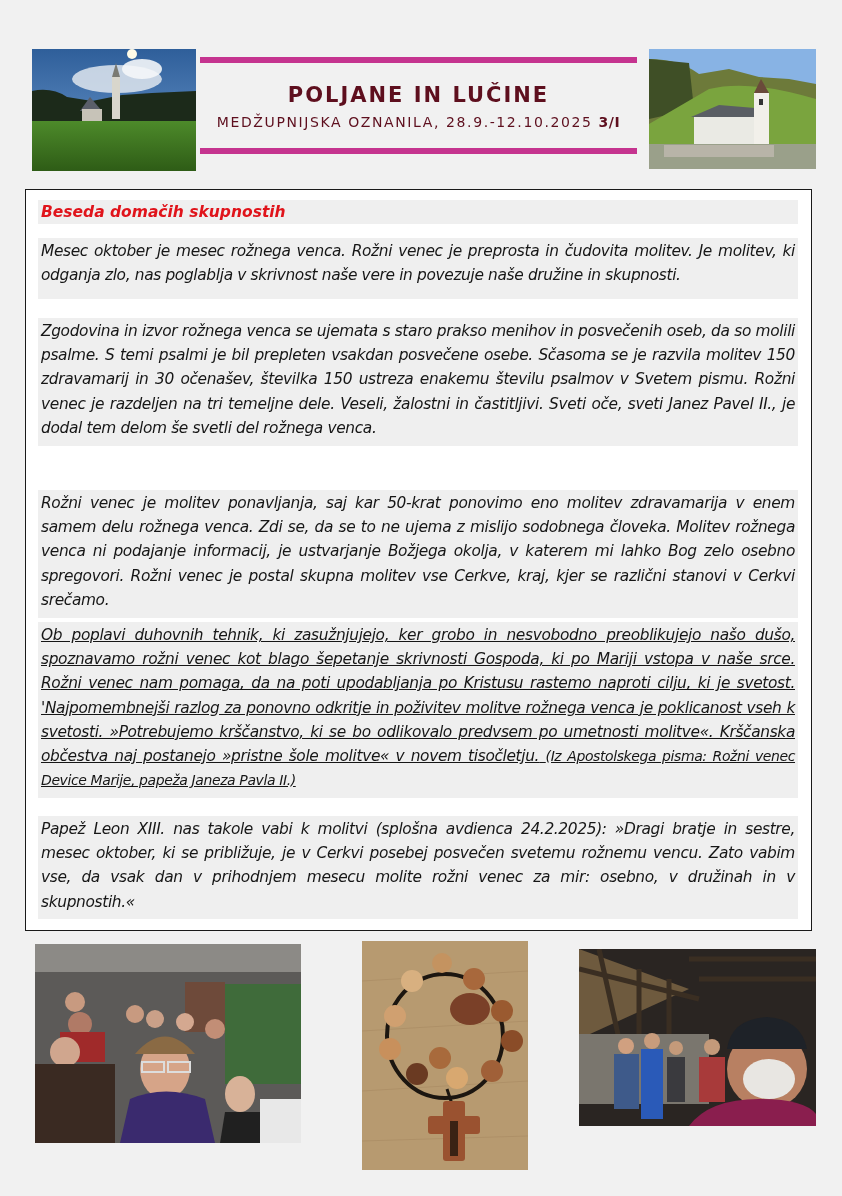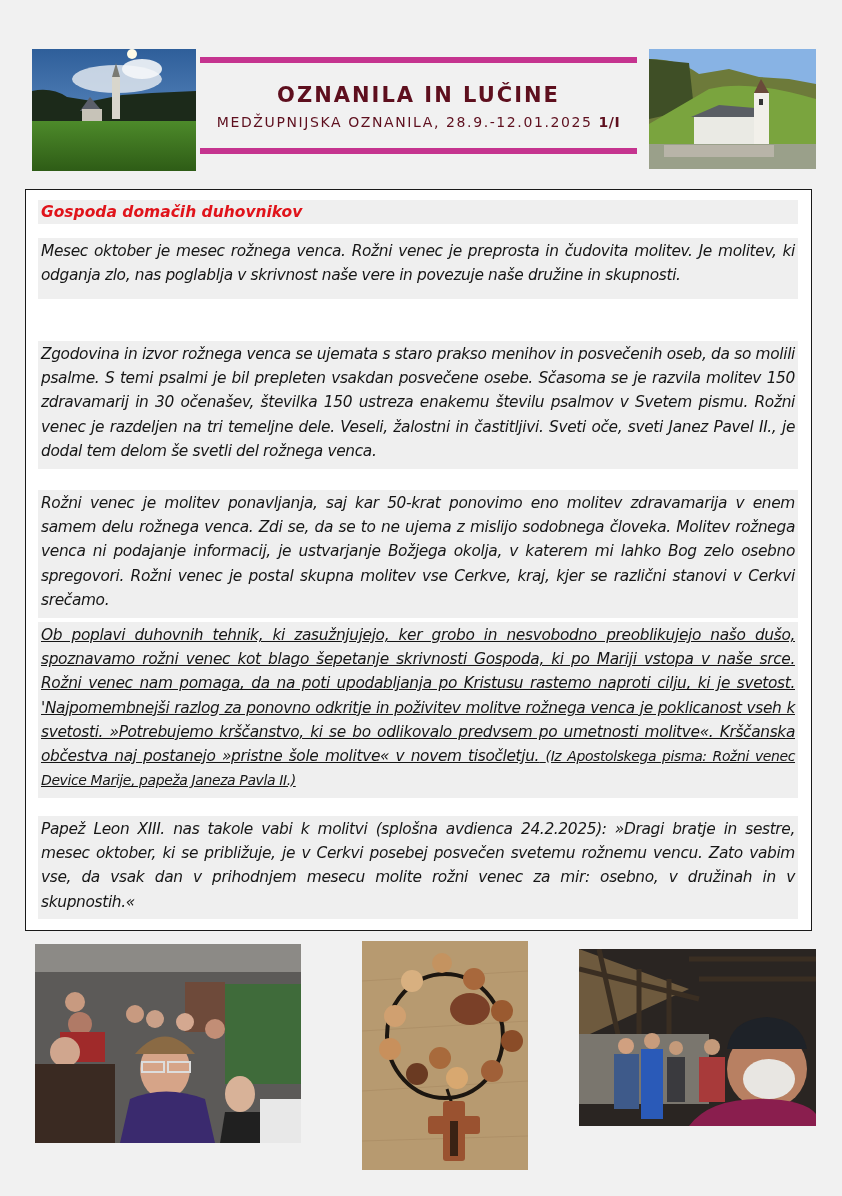--- a/index.html
+++ b/index.html
@@ -39,21 +39,21 @@
     font-size: 15.5px; line-height: 24px; padding-left: 3px; box-sizing: border-box;
   }
   .para {
     position: absolute; left: 12px; width: 760px; background: #efefef;
     font-style: italic; font-size: 15.4px; line-height: 24.2px; text-align: justify;
     padding: 1px 3px 3px 3px; box-sizing: border-box; color: #161616;
     font-family: "DejaVu Sans", sans-serif; letter-spacing: -0.35px;
   }
   .para .cite { font-size: 14px; letter-spacing: -0.4px; }
   #p1 { top: 48px; height: 61px; }
-  #p2 { top: 151px; height: 128px; }
+  #p2 { top: 128px; height: 128px; }
   #p3 { top: 288px; height: 128px; margin-top: 12px; }
   #p4 { top: 432px; height: 176px; text-decoration: underline; }
   #p5 { top: 626px; height: 103px; }
 
   #photo-bus { left: 35px; top: 944px; width: 266px; height: 199px; }
   #photo-rosary { left: 362px; top: 941px; width: 166px; height: 229px; }
   #photo-attic { left: 579px; top: 949px; width: 237px; height: 177px; }
 </style>
 </head>
 <body>
@@ -78,43 +78,43 @@
     <rect x="80" y="28" width="8" height="42" fill="#d8d6cc"></rect>
     <polygon points="80,28 84,14 88,28" fill="#7a7a72"></polygon>
     <path d="M48 62 L58 48 L70 62 Z" fill="#5a5f6a"></path>
     <rect x="50" y="60" width="20" height="12" fill="#c7c3b8"></rect>
     <rect x="0" y="72" width="164" height="50" fill="url(#grassA)"></rect>
   </svg>
 </div>
 
 <div class="header-box">
   <div class="rule top"></div>
-  <div class="title">OZNANILA IN LUČINE</div>
-  <div class="subtitle"><span>MEDŽUPNIJSKA OZNANILA, 28.9.-12.01.2025</span> <b>1/I</b></div>
+  <div class="title">POLJANE IN LUČINE</div>
+  <div class="subtitle"><span>MEDŽUPNIJSKA OZNANILA, 28.9.-12.10.2025</span> <b>3/I</b></div>
   <div class="rule bottom"></div>
 </div>
 
 <div class="photo" id="photo-tr">
   <svg viewBox="0 0 167 120" preserveAspectRatio="none">
     <rect width="167" height="120" fill="#88b3e4"></rect>
     <path d="M0 10 Q30 10 50 25 L80 20 L110 28 L140 30 L167 35 L167 120 L0 120 Z" fill="#6d7a3a"></path>
     <path d="M0 10 L40 14 L45 60 L0 70 Z" fill="#3f4f26"></path>
     <path d="M60 40 Q100 30 167 50 L167 100 L0 100 L0 75 Z" fill="#7aa43e"></path>
     <rect x="45" y="67" width="70" height="30" fill="#eaeae4"></rect>
     <polygon points="42,68 70,56 118,60 118,68" fill="#5a5e64"></polygon>
     <rect x="105" y="44" width="15" height="52" fill="#f2f0ea"></rect>
     <polygon points="105,44 112,30 120,44" fill="#6a4a3a"></polygon>
     <rect x="110" y="50" width="4" height="6" fill="#333"></rect>
     <rect x="0" y="95" width="167" height="25" fill="#9aa08a"></rect>
     <rect x="15" y="96" width="110" height="12" fill="#b8b4a8"></rect>
   </svg>
 </div>
 
 <div class="article">
-  <div class="heading">Gospoda domačih duhovnikov</div>
+  <div class="heading">Beseda domačih skupnostih</div>
   <div class="para" id="p1">Mesec oktober je mesec rožnega venca. Rožni venec je preprosta in čudovita molitev. Je molitev, ki odganja zlo, nas poglablja v skrivnost naše vere in povezuje naše družine in skupnosti.</div>
   <div class="para" id="p2">Zgodovina in izvor rožnega venca se ujemata s staro prakso menihov in posvečenih oseb, da so molili psalme. S temi psalmi je bil prepleten vsakdan posvečene osebe. Sčasoma se je razvila molitev 150 zdravamarij in 30 očenašev, številka 150 ustreza enakemu številu psalmov v Svetem pismu. Rožni venec je razdeljen na tri temeljne dele. Veseli, žalostni in častitljivi. Sveti oče, sveti Janez Pavel II., je dodal tem delom še svetli del rožnega venca.</div>
   <div class="para" id="p3">Rožni venec je molitev ponavljanja, saj kar 50-krat ponovimo eno molitev zdravamarija v enem samem delu rožnega venca. Zdi se, da se to ne ujema z mislijo sodobnega človeka. Molitev rožnega venca ni podajanje informacij, je ustvarjanje Božjega okolja, v katerem mi lahko Bog zelo osebno spregovori.  Rožni venec je postal skupna molitev vse Cerkve, kraj, kjer se različni stanovi v Cerkvi srečamo.</div>
   <div class="para" id="p4"><span>Ob poplavi duhovnih tehnik, ki zasužnjujejo, ker grobo in nesvobodno preoblikujejo našo dušo, spoznavamo rožni venec kot blago šepetanje skrivnosti Gospoda, ki po Mariji vstopa v naše srce. Rožni venec nam pomaga, da na poti upodabljanja po Kristusu rastemo naproti cilju, ki je svetost. 'Najpomembnejši razlog za ponovno odkritje in poživitev molitve rožnega venca je poklicanost vseh k svetosti. »Potrebujemo krščanstvo, ki se bo odlikovalo predvsem po umetnosti molitve«. Krščanska občestva naj postanejo »pristne šole molitve« v novem tisočletju.</span> <span class="cite">(Iz Apostolskega pisma: Rožni venec Device Marije, papeža Janeza Pavla II.)</span></div>
   <div class="para" id="p5">Papež Leon XIII. nas takole vabi k molitvi (splošna avdienca 24.2.2025): »Dragi bratje in sestre, mesec oktober, ki se približuje, je v Cerkvi posebej posvečen svetemu rožnemu vencu. Zato vabim vse, da vsak dan v prihodnjem mesecu molite rožni venec za mir: osebno, v družinah in v skupnostih.«</div>
 </div>
 
 <div class="photo" id="photo-bus">
   <svg viewBox="0 0 266 199" preserveAspectRatio="none">
     <rect width="266" height="199" fill="#5c5a58"></rect>

